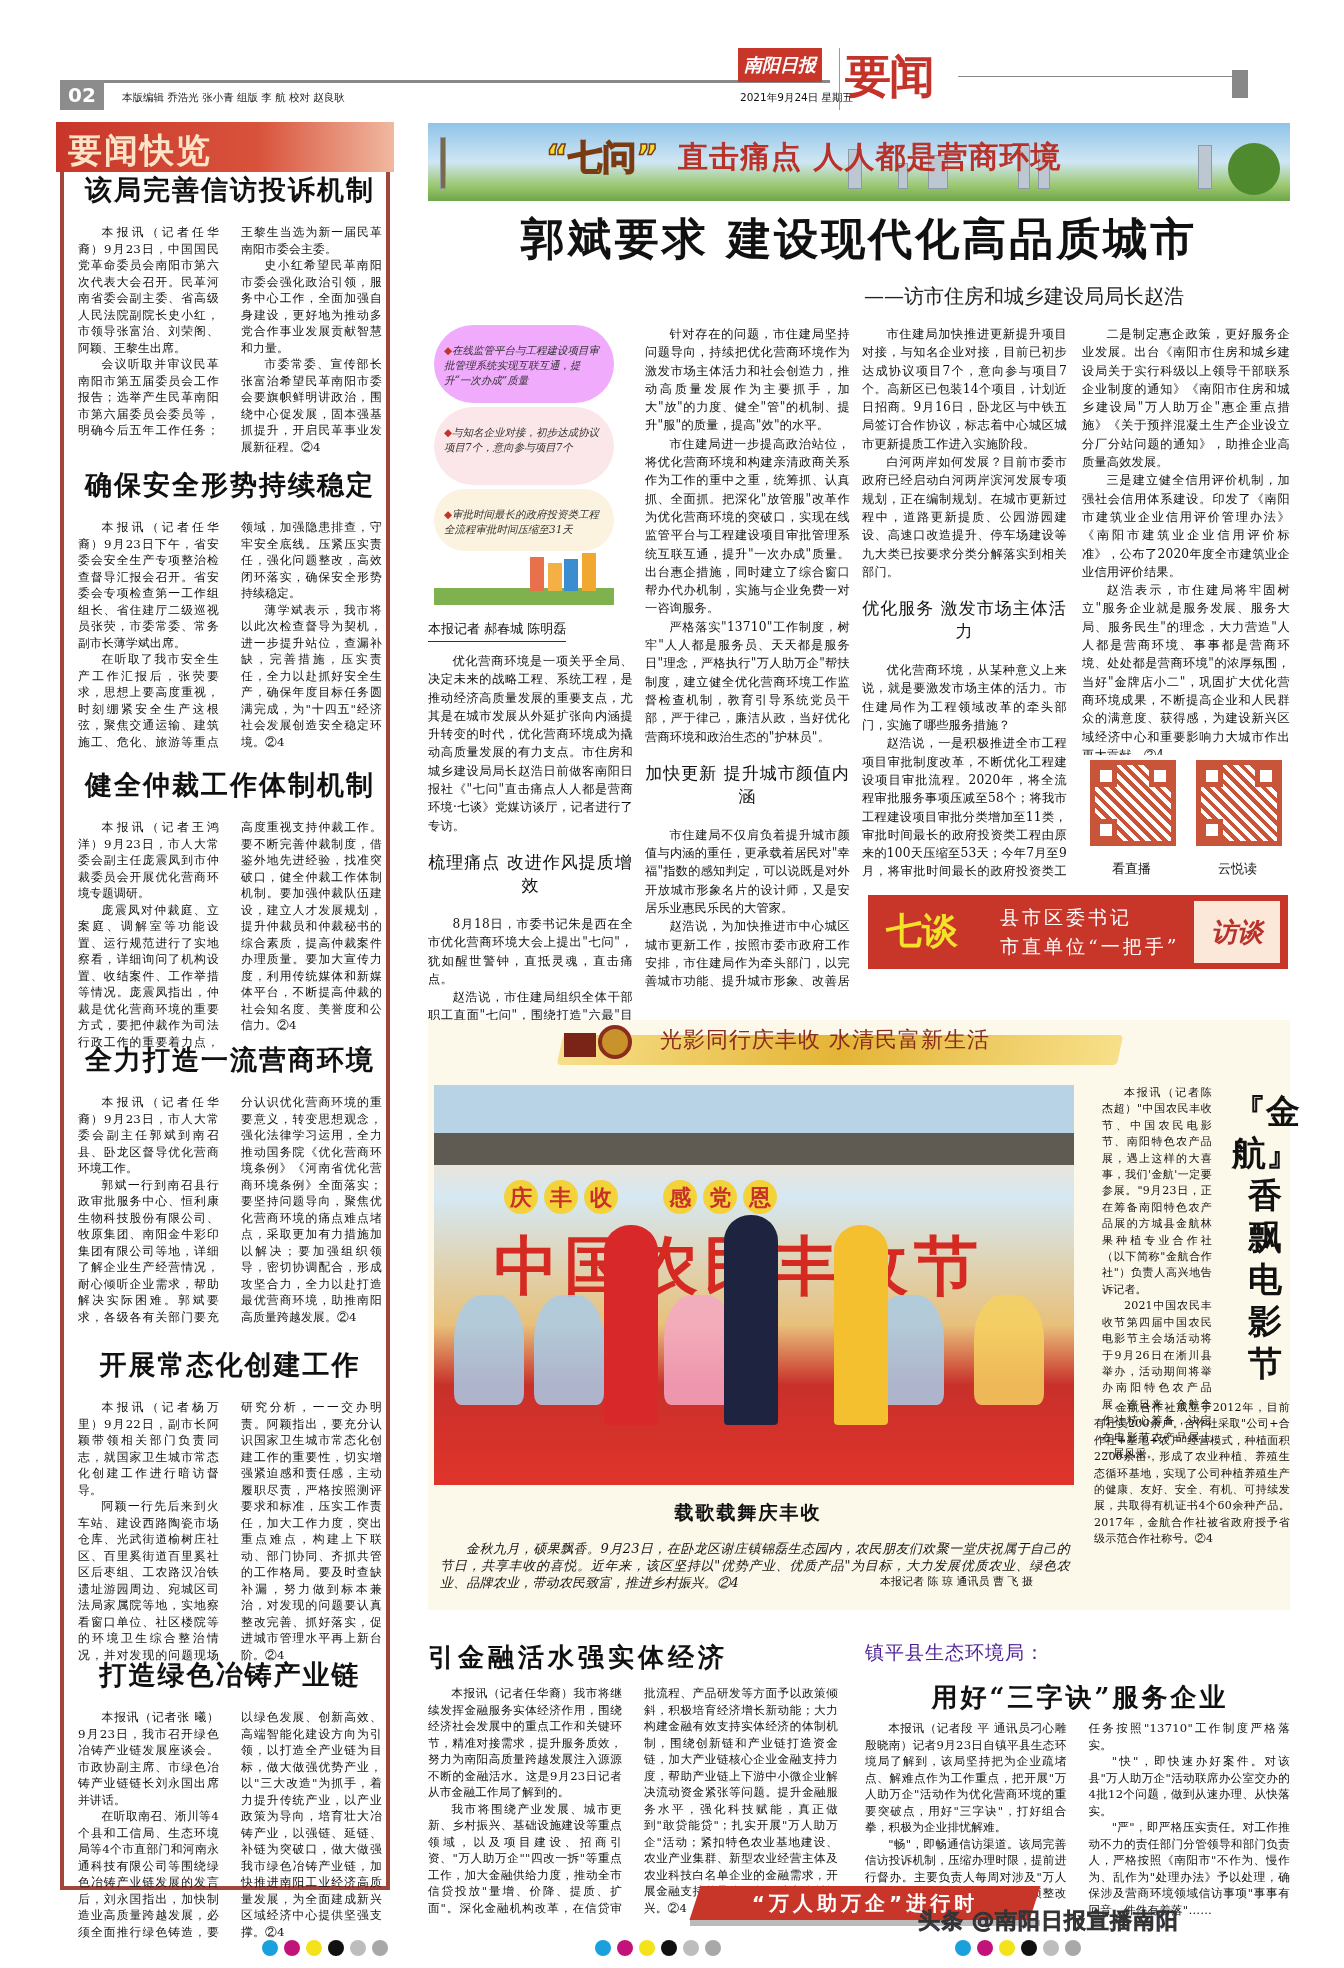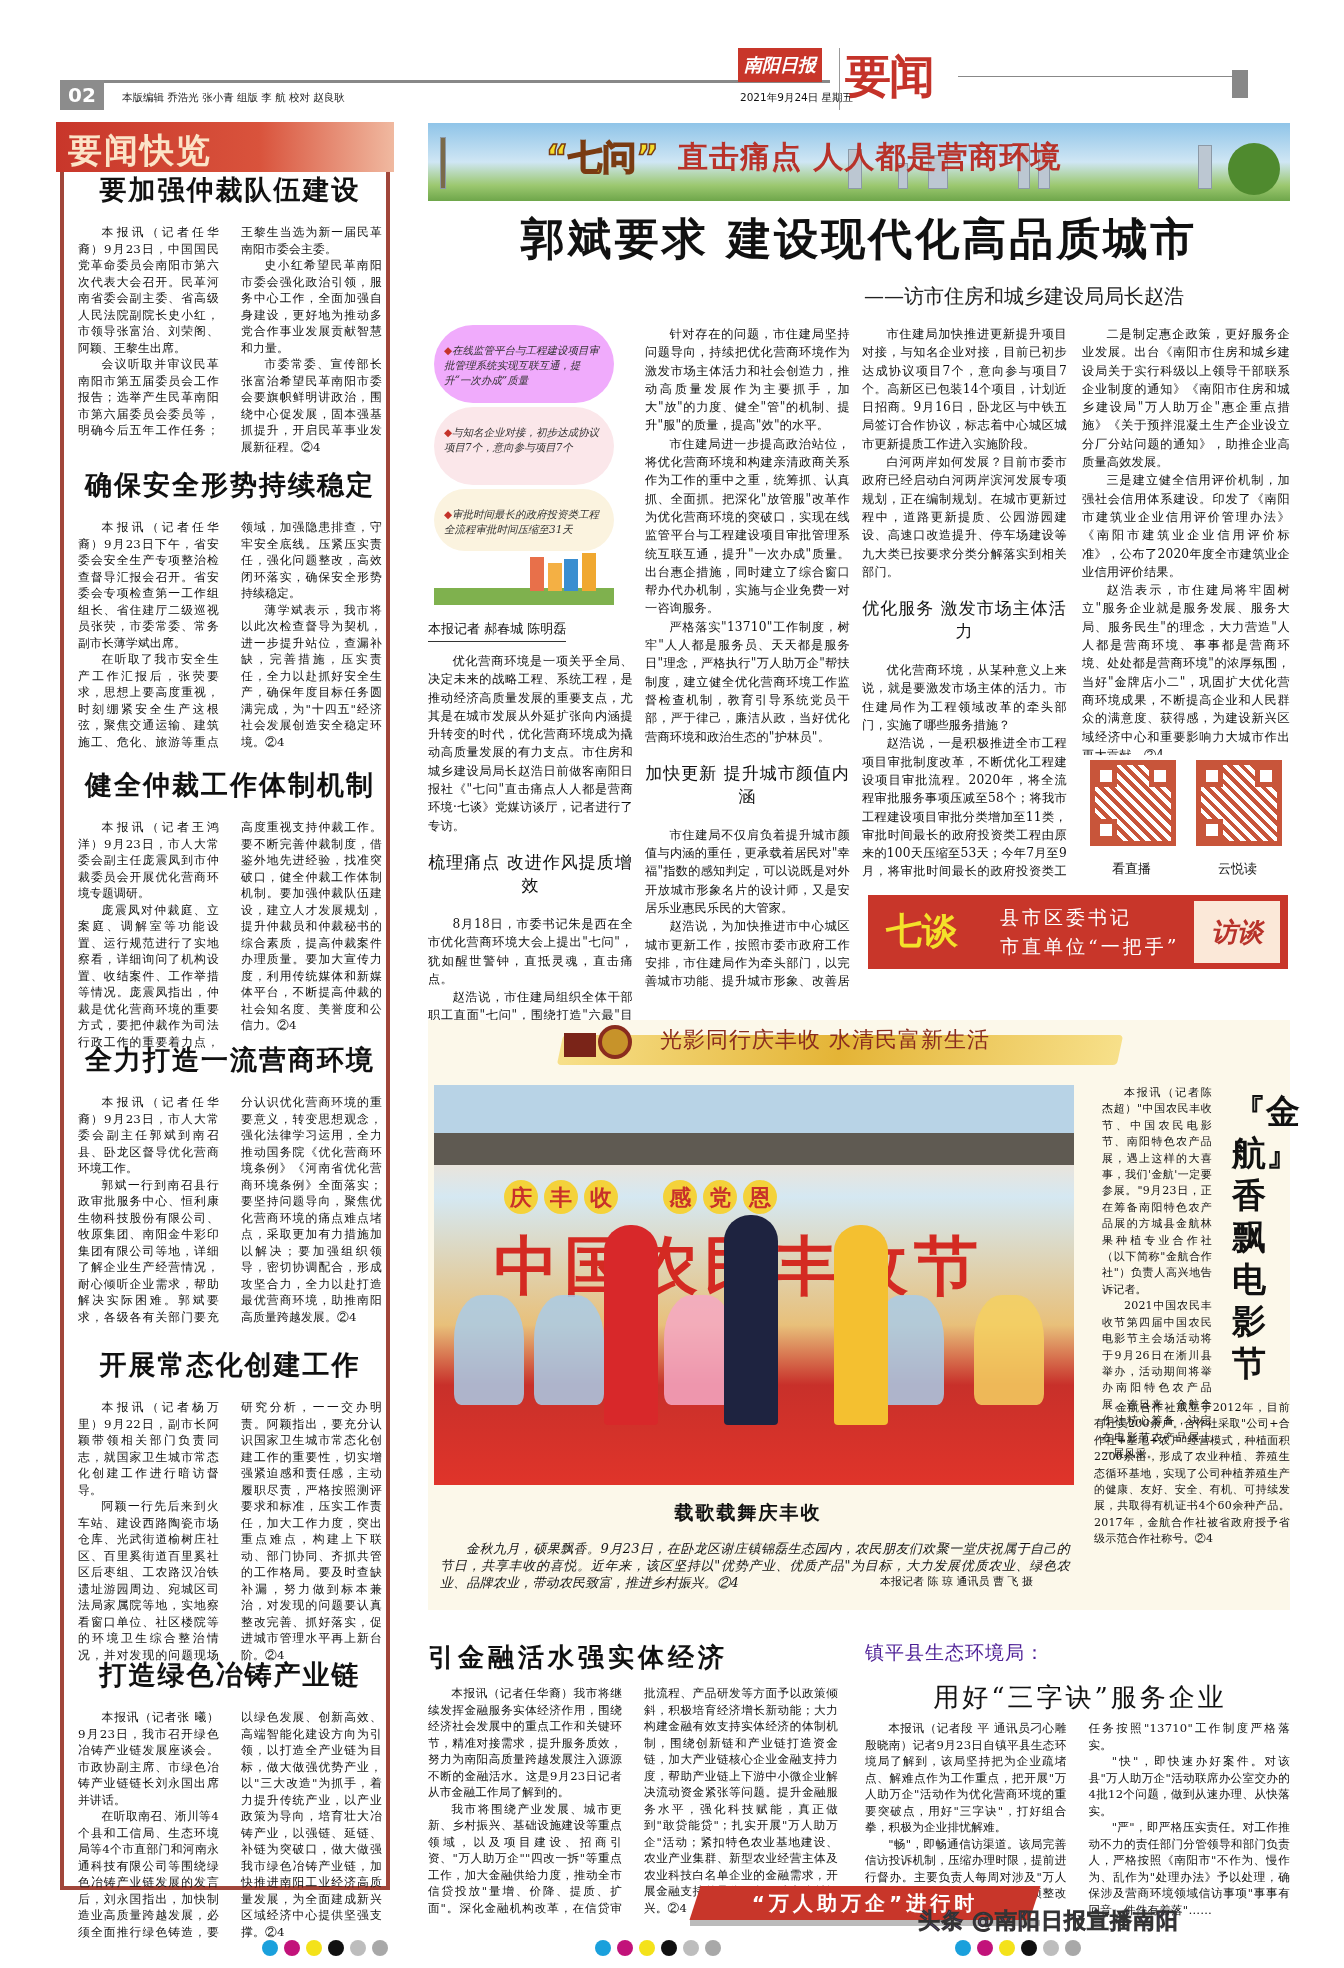--- a/index.html
+++ b/index.html
@@ -73,28 +73,28 @@
 .photo .s2{position:absolute;left:60px;top:138px;font-family:"DejaVu Sans",sans-serif;font-weight:bold;font-size:64px;color:#d42a22;letter-spacing:6px}
 .figure{position:absolute;bottom:60px;width:54px;border-radius:26px 26px 4px 4px}
 .dancer{position:absolute;bottom:80px;width:70px;height:110px;border-radius:40% 40% 10% 10%;opacity:.85}
 .caption-t{left:428px;top:1500px;width:640px;text-align:center;font-size:19px;font-weight:bold;letter-spacing:2px}
 .caption-p{left:440px;top:1540px;width:630px}
 .caption-p p{font-size:13px;line-height:17px;font-style:italic}
 .caption-by{left:880px;top:1574px;font-size:11px;font-family:"DejaVu Sans",sans-serif}
 
 .jh-body{left:1102px;top:1085px;width:110px}
 .jh-body p{font-size:11px;line-height:16.4px}
-.jh-title{left:1232px;top:1090px;width:50px;font-family:"DejaVu Sans",sans-serif;font-weight:bold;font-size:34px;line-height:42px;text-align:left}
+.jh-title{left:1232px;top:1090px;width:50px;font-family:"DejaVu Sans",sans-serif;font-weight:bold;font-size:34px;line-height:42px;text-align:right}
 
 
 .fin-title{left:428px;top:1640px;width:430px;text-align:left;font-size:26px;font-weight:bold;letter-spacing:4px}
 .fin-body{left:428px;top:1685px;width:410px}
 .fin-body p{font-size:11.6px;line-height:16.5px}
 .zp-kick{left:865px;top:1640px;font-size:19px;color:#4c1d95;letter-spacing:1px}
-.zp-title{left:865px;top:1680px;width:430px;text-align:center;font-size:26px;font-weight:normal;letter-spacing:3px}
+.zp-title{left:865px;top:1680px;width:430px;text-align:center;font-size:26px;font-weight:bold;letter-spacing:3px}
 .zp-body{left:865px;top:1720px;width:425px}
 .zp-body p{font-size:11.6px;line-height:16.5px}
 .wanren{left:695px;top:1886px;width:340px;height:34px;background:#c8362a;transform:skewX(-18deg)}
 .wanren span{display:block;transform:skewX(18deg);color:#fff;font-family:"DejaVu Sans",sans-serif;font-weight:bold;font-size:20px;text-align:center;line-height:34px;letter-spacing:4px}
 .wanren-shadow{left:690px;top:1920px;width:350px;height:6px;background:#bbb}
 .watermark{left:918px;top:1906px;font-family:"DejaVu Sans",sans-serif;font-size:22px;color:#8b5cf6;-webkit-text-stroke:1.5px #333;letter-spacing:1px}
 .dots{display:flex;gap:6px}
 .dot{width:16px;height:16px;border-radius:50%}
 </style>
 </head>
@@ -105,21 +105,21 @@
 <div class="abs editors">本版编辑 乔浩光 张小青 组版 李 航 校对 赵良耿</div>
 <div class="abs paper-logo">南阳日报</div>
 <div class="abs date">2021年9月24日 星期五</div>
 <div class="abs vsep"></div>
 <div class="abs section">要闻</div>
 <div class="abs rule-right"></div>
 <div class="abs rule-cap"></div>
 
 <div class="abs sidebar">
   <div class="brief" style="top:50px">
-    <h2>要加强仲裁队伍建设</h2>
+    <h2>该局完善信访投诉机制</h2>
     <div class="col2">
       <p>本报讯（记者任华裔）9月23日，中国国民党革命委员会南阳市第六次代表大会召开。民革河南省委会副主委、省高级人民法院副院长史小红，市领导张富治、刘荣阁、阿颖、王黎生出席。</p>
       <p>会议听取并审议民革南阳市第五届委员会工作报告；选举产生民革南阳市第六届委员会委员等，明确今后五年工作任务；王黎生当选为新一届民革南阳市委会主委。</p>
       <p>史小红希望民革南阳市委会强化政治引领，服务中心工作，全面加强自身建设，更好地为推动多党合作事业发展贡献智慧和力量。</p>
       <p>市委常委、宣传部长张富治希望民革南阳市委会要旗帜鲜明讲政治，围绕中心促发展，固本强基抓提升，开启民革事业发展新征程。②4</p>
     </div>
   </div>
   <div class="brief" style="top:345px">
     <h2>确保安全形势持续稳定</h2>
     <div class="col2">

